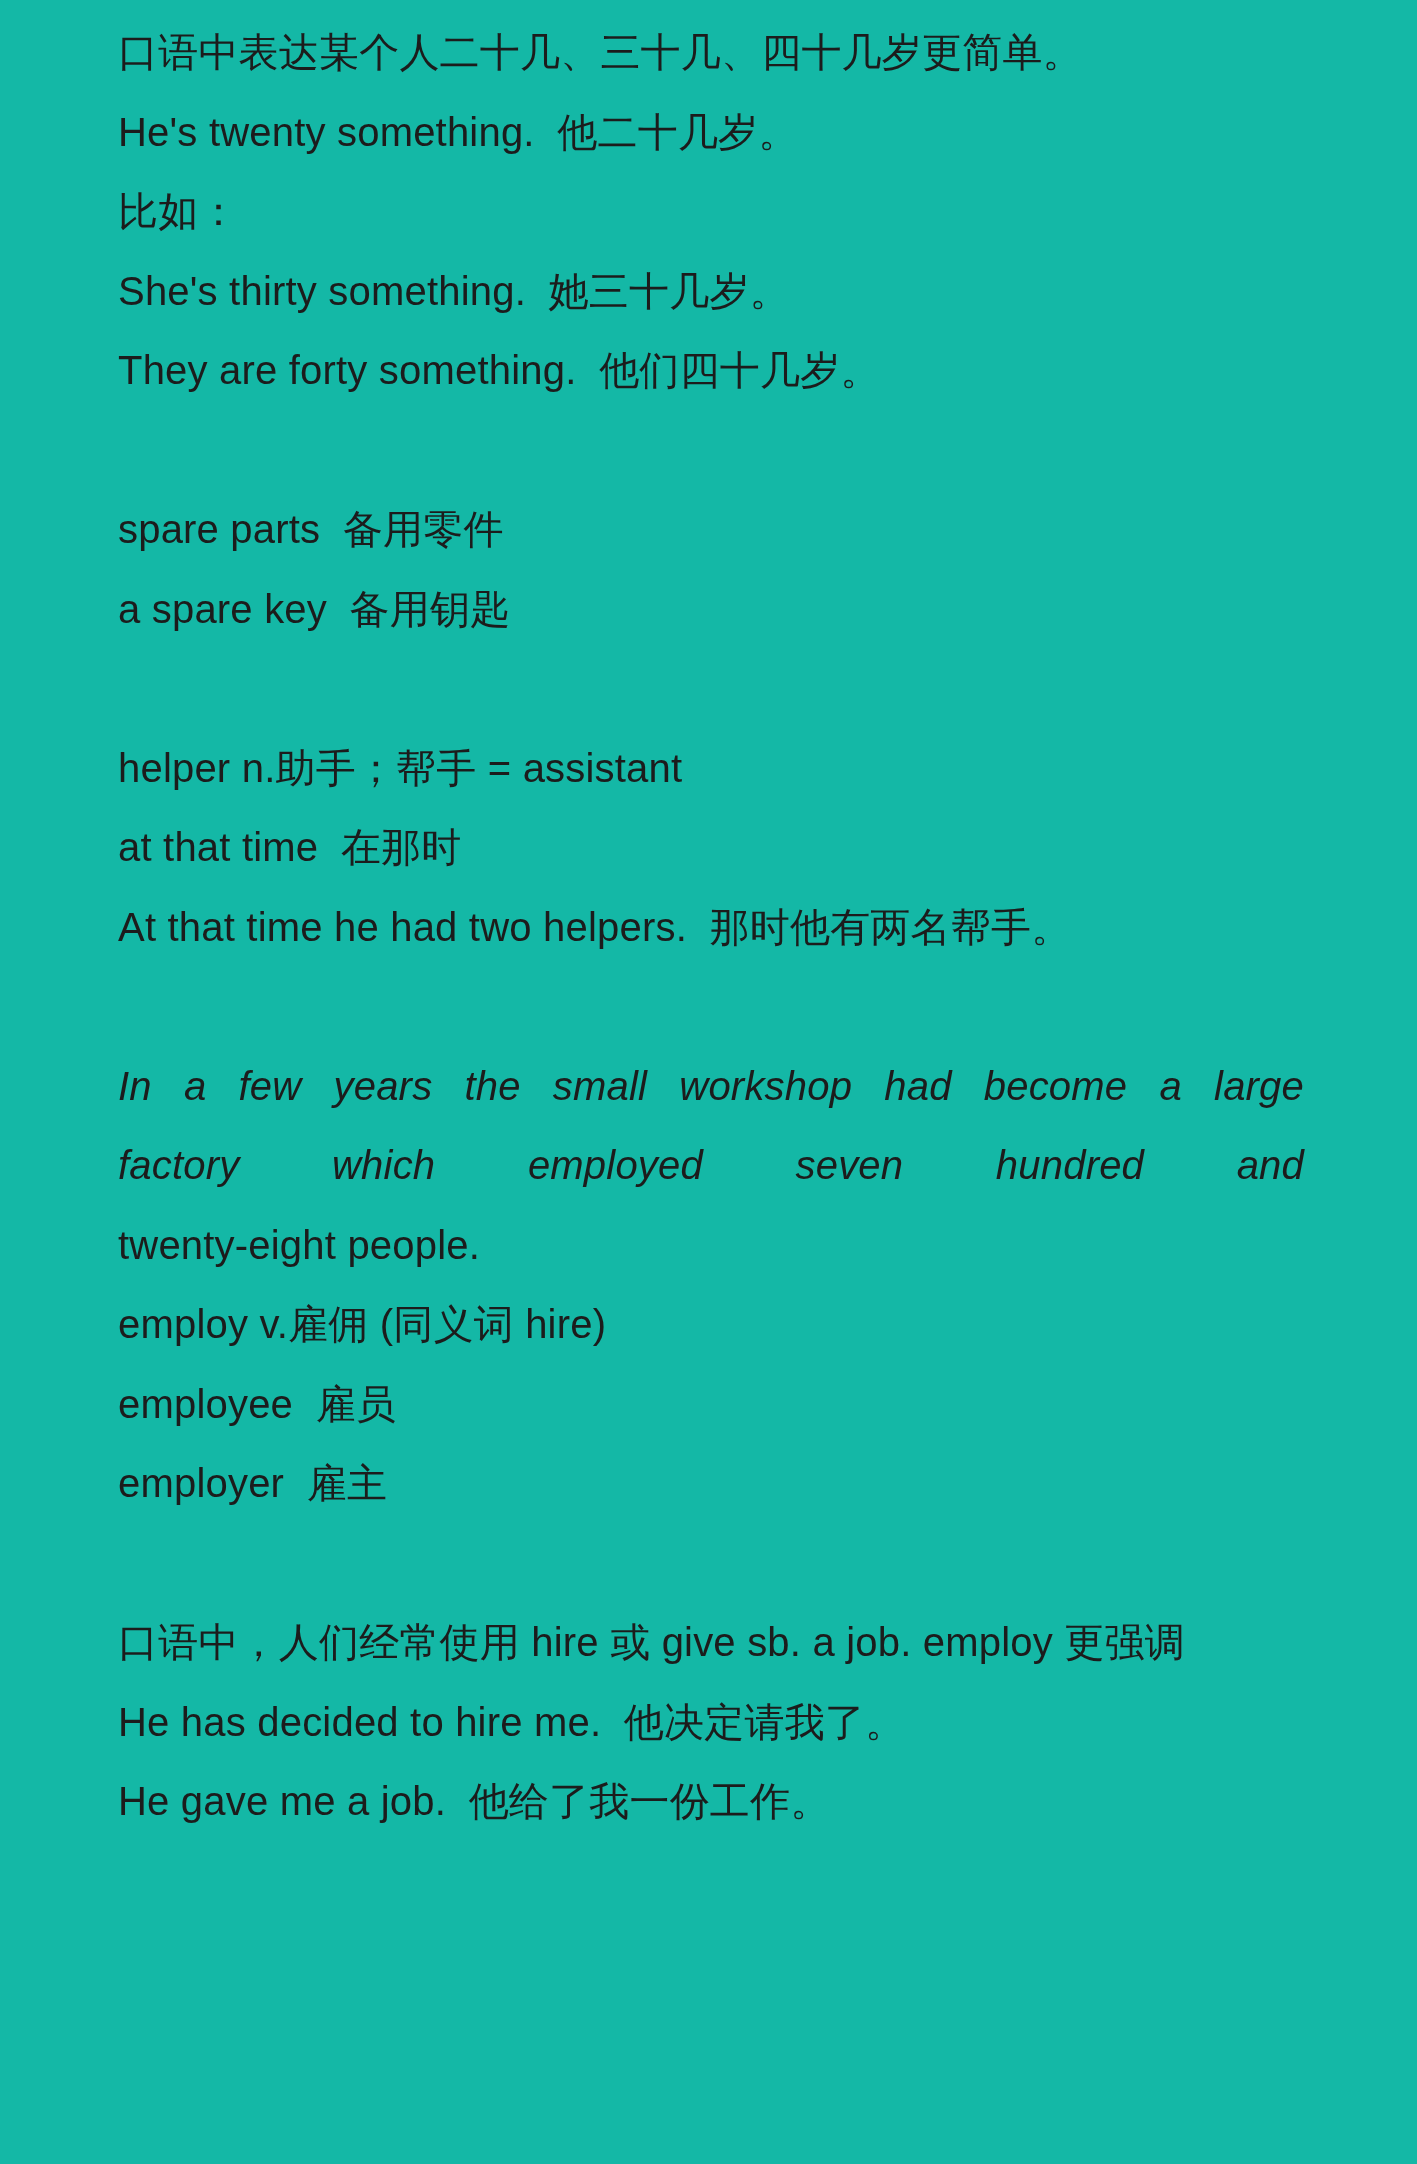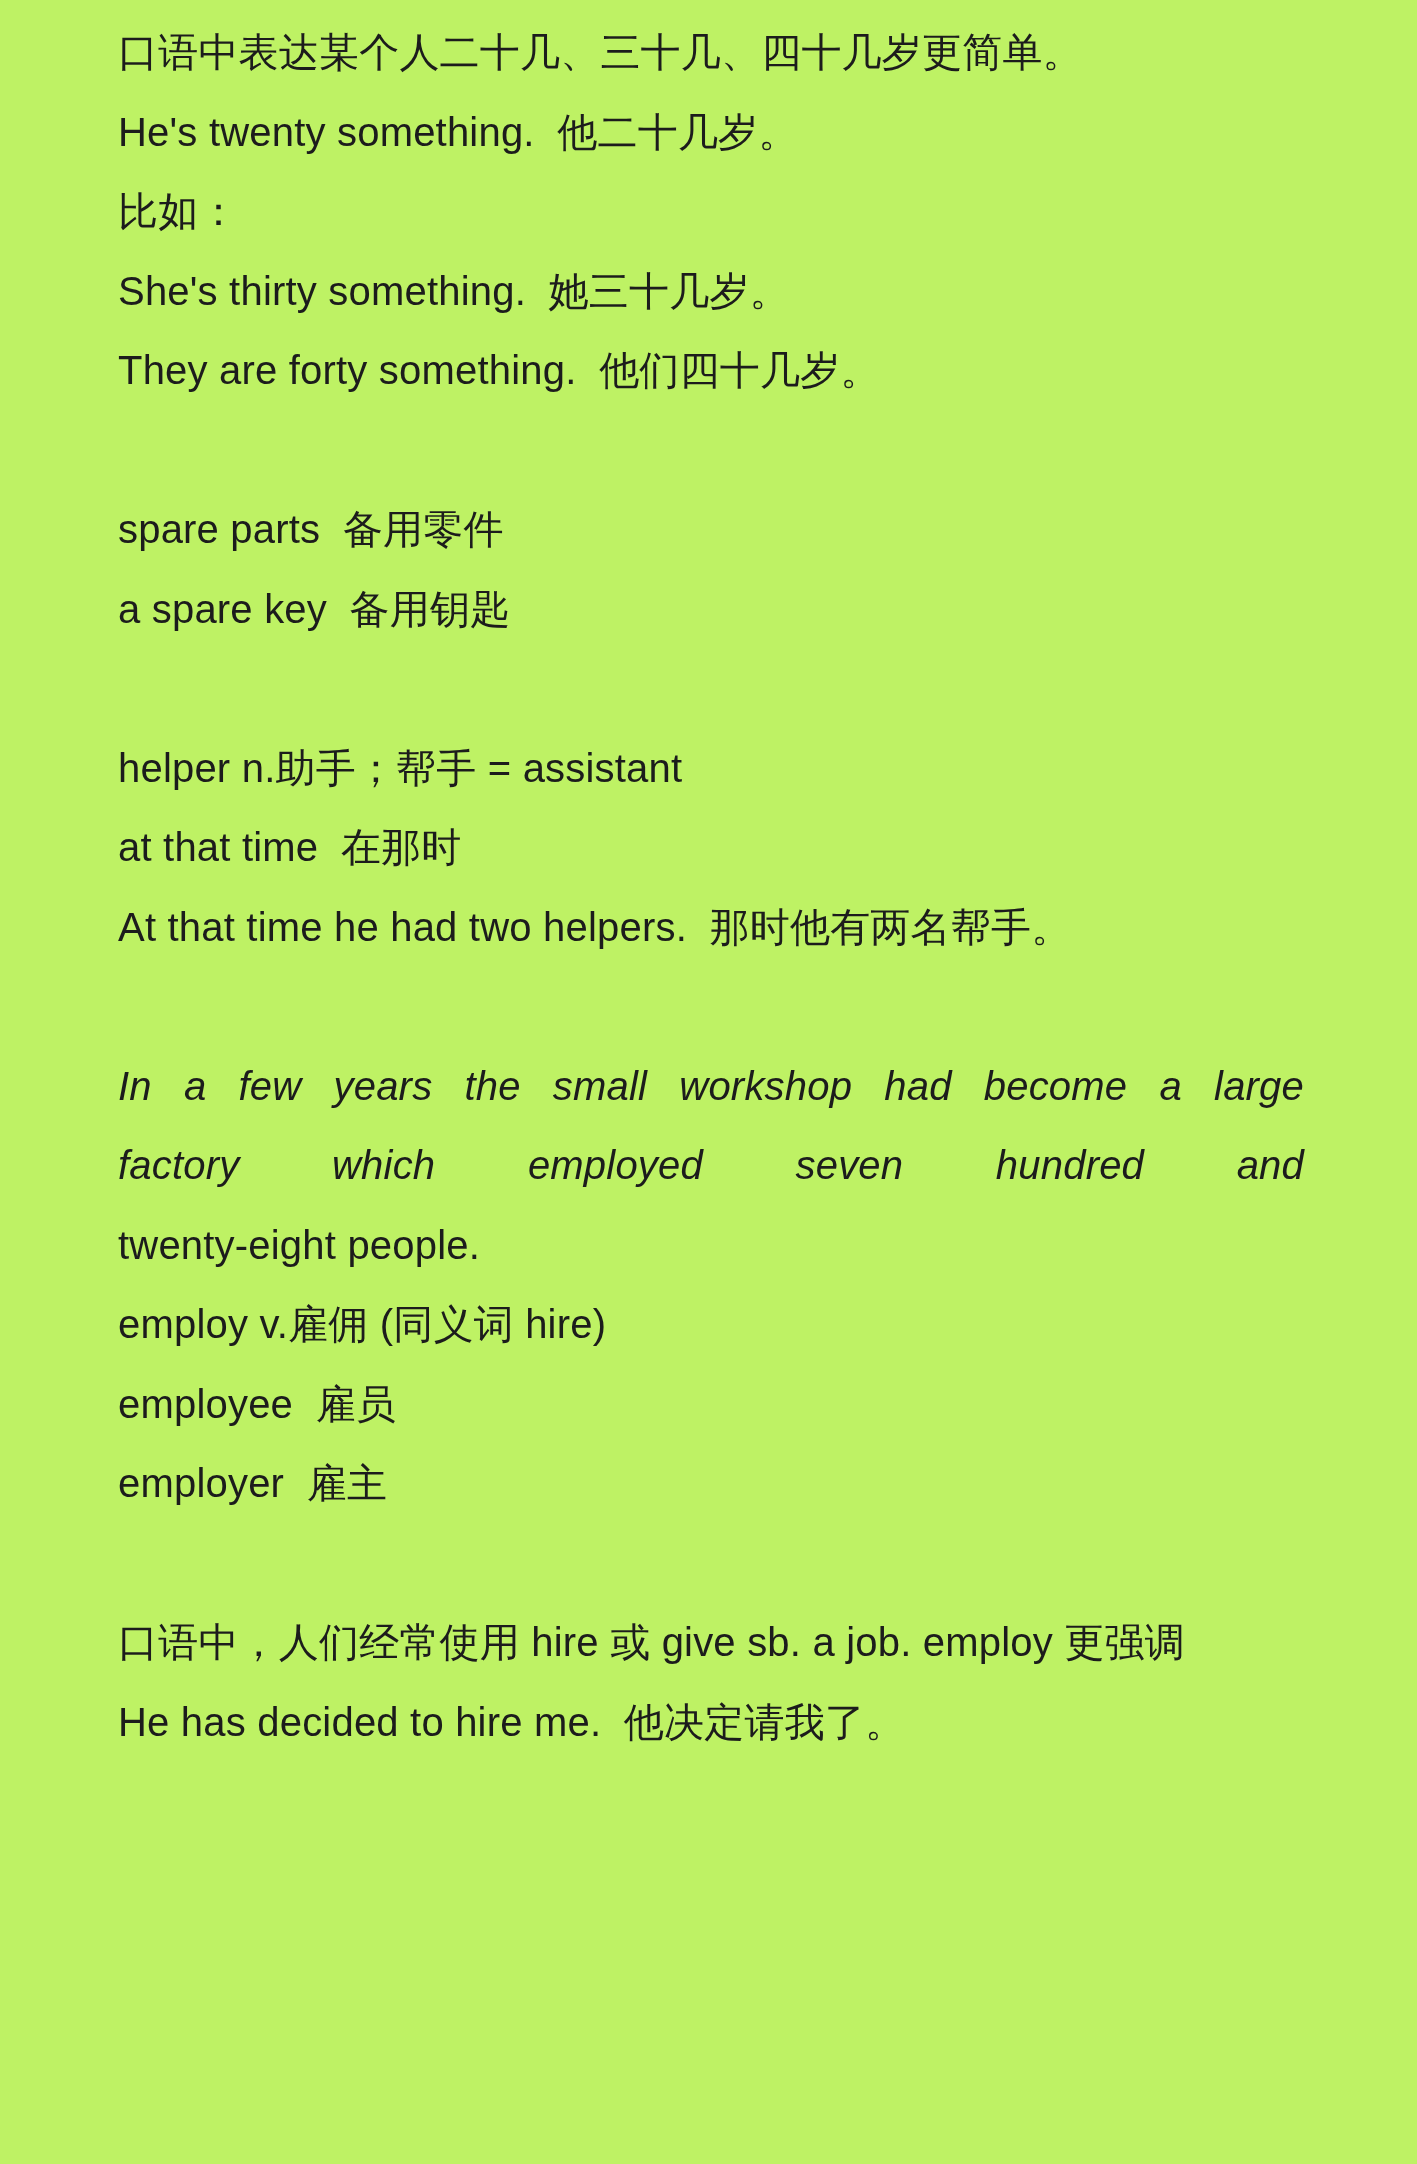--- a/index.html
+++ b/index.html
@@ -31,21 +31,21 @@
     text-align-last: justify;
     font-style: italic;
   }
   .line.blank {
     
   }
 </style>
 </head>
 <body>
 
-<div class="page" style="background: #bef264; color: rgb(28, 28, 28);">
+<div class="page" style="background: #14b8a6; color: rgb(28, 28, 28);">
   <div id="text-lines">
       <div class="line">口语中表达某个人二十几、三十几、四十几岁更简单。</div>
       <div class="line">He's twenty something.  他二十几岁。</div>
       <div class="line">比如：</div>
       <div class="line">She's thirty something.  她三十几岁。</div>
       <div class="line">They are forty something.  他们四十几岁。</div>
       <div class="line blank"></div>
       <div class="line">spare parts  备用零件</div>
       <div class="line">a spare key  备用钥匙</div>
       <div class="line blank"></div>
@@ -55,14 +55,15 @@
       <div class="line blank"></div>
       <div class="line justify">In a few years the small workshop had become a large</div>
       <div class="line justify">factory which employed seven hundred and</div>
       <div class="line">twenty-eight people.</div>
       <div class="line">employ v.雇佣 (同义词 hire)</div>
       <div class="line">employee  雇员</div>
       <div class="line">employer  雇主</div>
       <div class="line blank"></div>
       <div class="line">口语中，人们经常使用 hire 或 give sb. a job. employ 更强调</div>
       <div class="line">He has decided to hire me.  他决定请我了。</div>
+      <div class="line">He gave me a job.  他给了我一份工作。</div>
     </div>
 </div>
 
 </body></html>

